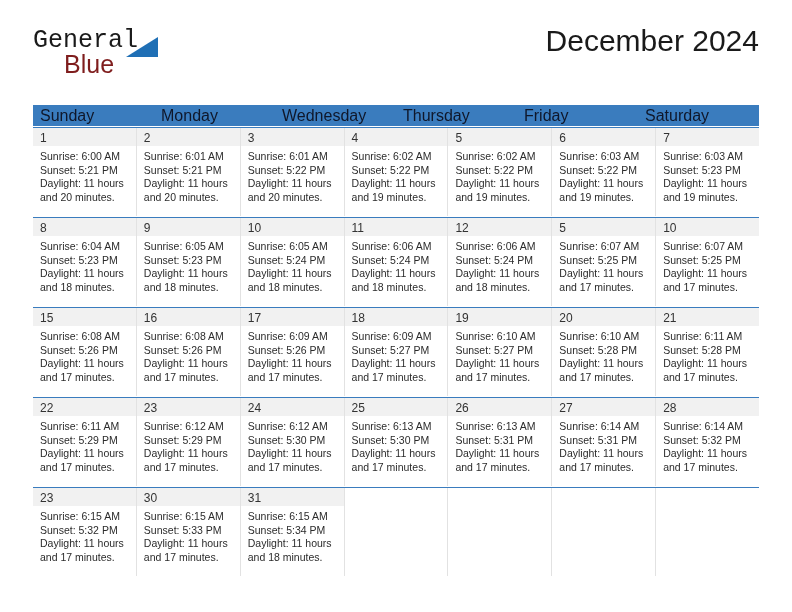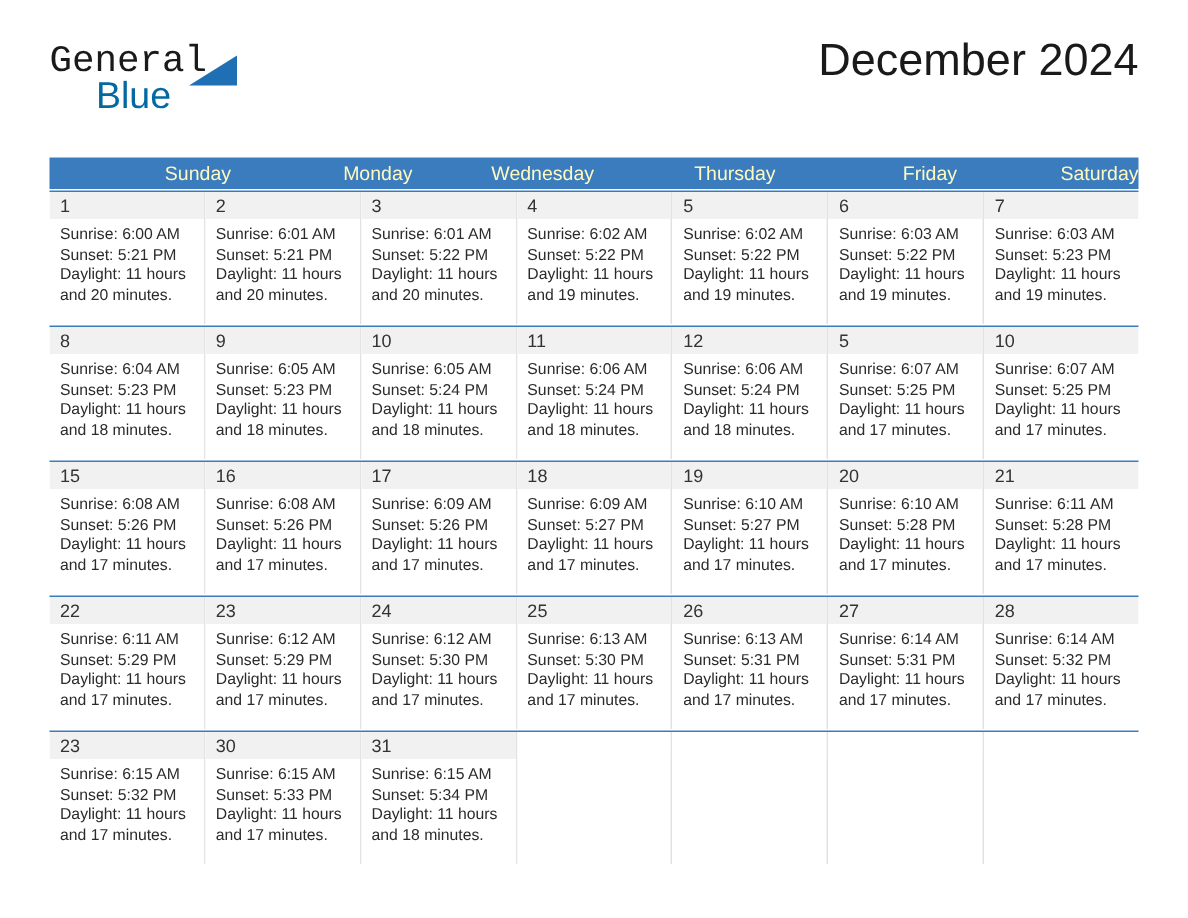--- a/index.html
+++ b/index.html
@@ -56,21 +56,21 @@
     width: 0;
     height: 0;
     border-left: 32px solid transparent;
     border-bottom: 20px solid #1f6fb5;
   }
   .logo-blue {
     position: absolute;
     left: 31px;
     top: 24px;
     font-size: 25px;
-    color: #0369a1;
+    color: #7f1d1d;
     line-height: 1;
   }
 
   .title-block {
     position: absolute;
     right: 0;
     top: -4px;
     text-align: right;
   }
   .cal-title {
@@ -95,28 +95,27 @@
     width: 726px;
   }
 
   .weekday-row {
     display: flex;
     background: #3a7cbe;
     height: 21px;
   }
   .weekday {
     flex: 1 1 0;
-    color: #fef9c3;
-    font-size: 13px;
+    color: #0f172a;
+    font-size: 16px;
     line-height: 21px;
     padding-left: 7px;
     box-sizing: border-box;
     white-space: nowrap;
     overflow: hidden;
-    text-align: right;
   }
 
   .week-row {
     display: flex;
     border-top: 1px solid #3a7cbe;
     height: 89px;
     box-sizing: border-box;
     background: #ffffff;
     margin-top: 1px;
   }

